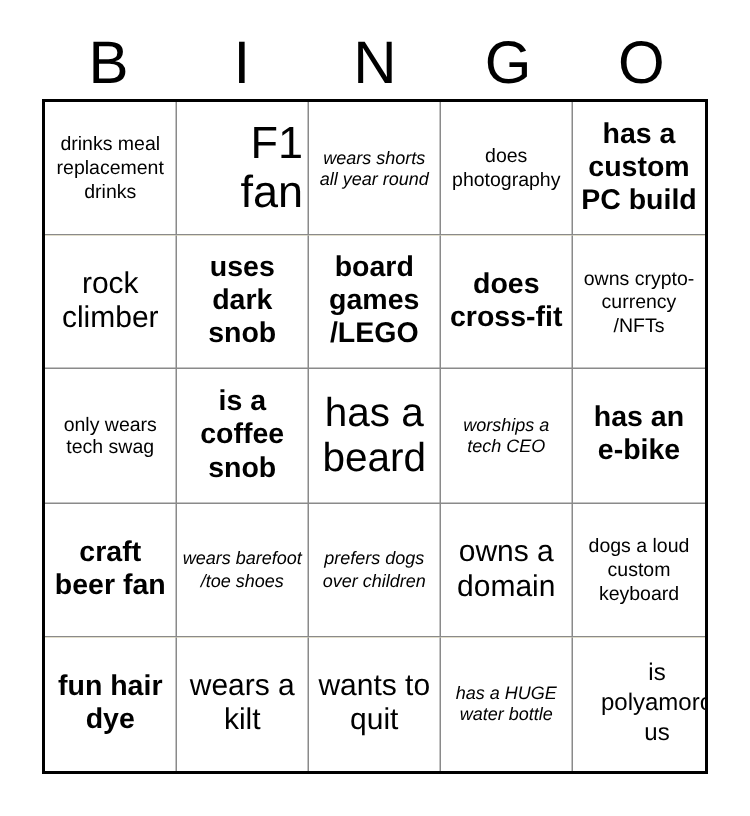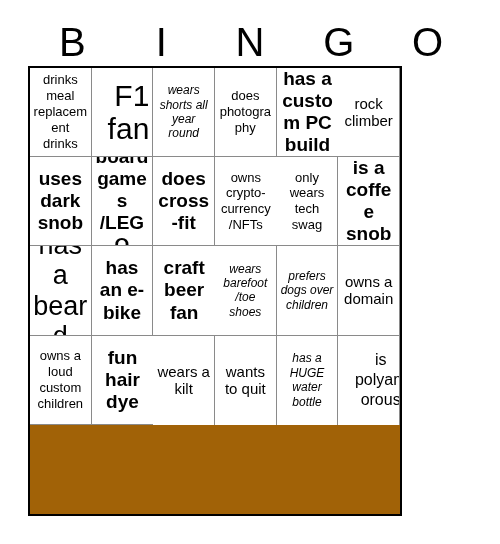--- a/index.html
+++ b/index.html
@@ -43,28 +43,28 @@
     font-weight: 400;
     color: #000000;
     letter-spacing: 0px;
   }
 
   
   #bingo-grid {
     position: absolute;
     left: 28px;
     top: 66px;
-    width: 374px;
+    width: 444px;
     height: 450px;
     box-sizing: border-box;
     border: 2px solid #000000;
     display: grid;
-    grid-template-columns: repeat(6, 1fr);
+    grid-template-columns: repeat(5, 1fr);
     grid-template-rows: repeat(5, 1fr);
-    background: #a16207;
+    background: #fde047;
   }
   .bingo-cell {
     box-sizing: border-box;
     border-right: 1px solid #8a8a8a;
     border-bottom: 1px solid #8a8a8a;
     display: flex;
     align-items: center;
     justify-content: center;
     text-align: center;
     padding: 2px 3px;
@@ -81,21 +81,21 @@
     display: block;
     width: 100%;
     line-height: 1.13;
     color: #000000;
     word-wrap: break-word;
   }
 
   
   .fs-xxl .cell-text { font-size: 30px; line-height: 1.12; text-align: right; }
   .fs-xl  .cell-text { font-size: 27px; line-height: 1.12; }
-  .fs-lg  .cell-text { font-size: 15px; line-height: 1.15; }
+  .fs-lg  .cell-text { font-size: 20px; line-height: 1.15; }
   .fs-md  .cell-text { font-size: 19px; line-height: 1.16; font-weight: bold; }
   .fs-sm  .cell-text { font-size: 12px; line-height: 1.2; font-style: italic;  }
   .fs-xs  .cell-text { font-size: 13px; line-height: 1.22; }
   .fs-xxs .cell-text { font-size: 16px; line-height: 1.25; margin-left: 24px; }
 </style>
 </head>
 <body>
 
 <div id="bingo-card">
 
@@ -143,38 +143,41 @@
 
     <div class="bingo-cell fs-xs">
       <span class="cell-text">only wears tech swag</span>
     </div>
     <div class="bingo-cell fs-md">
       <span class="cell-text">is a coffee snob</span>
     </div>
     <div class="bingo-cell fs-xl">
       <span class="cell-text">has a beard</span>
     </div>
+    <div class="bingo-cell fs-sm">
+      <span class="cell-text">worships a tech CEO</span>
+    </div>
     <div class="bingo-cell fs-md">
       <span class="cell-text">has an e-bike</span>
     </div>
 
     <div class="bingo-cell fs-md">
       <span class="cell-text">craft beer fan</span>
     </div>
     <div class="bingo-cell fs-sm">
       <span class="cell-text">wears barefoot /toe shoes</span>
     </div>
     <div class="bingo-cell fs-sm">
       <span class="cell-text">prefers dogs over children</span>
     </div>
     <div class="bingo-cell fs-lg">
       <span class="cell-text">owns a domain</span>
     </div>
     <div class="bingo-cell fs-xs">
-      <span class="cell-text">owns a loud custom children</span>
+      <span class="cell-text">dogs a loud custom keyboard</span>
     </div>
 
     <div class="bingo-cell fs-md">
       <span class="cell-text">fun hair dye</span>
     </div>
     <div class="bingo-cell fs-lg">
       <span class="cell-text">wears a kilt</span>
     </div>
     <div class="bingo-cell fs-lg">
       <span class="cell-text">wants to quit</span>

